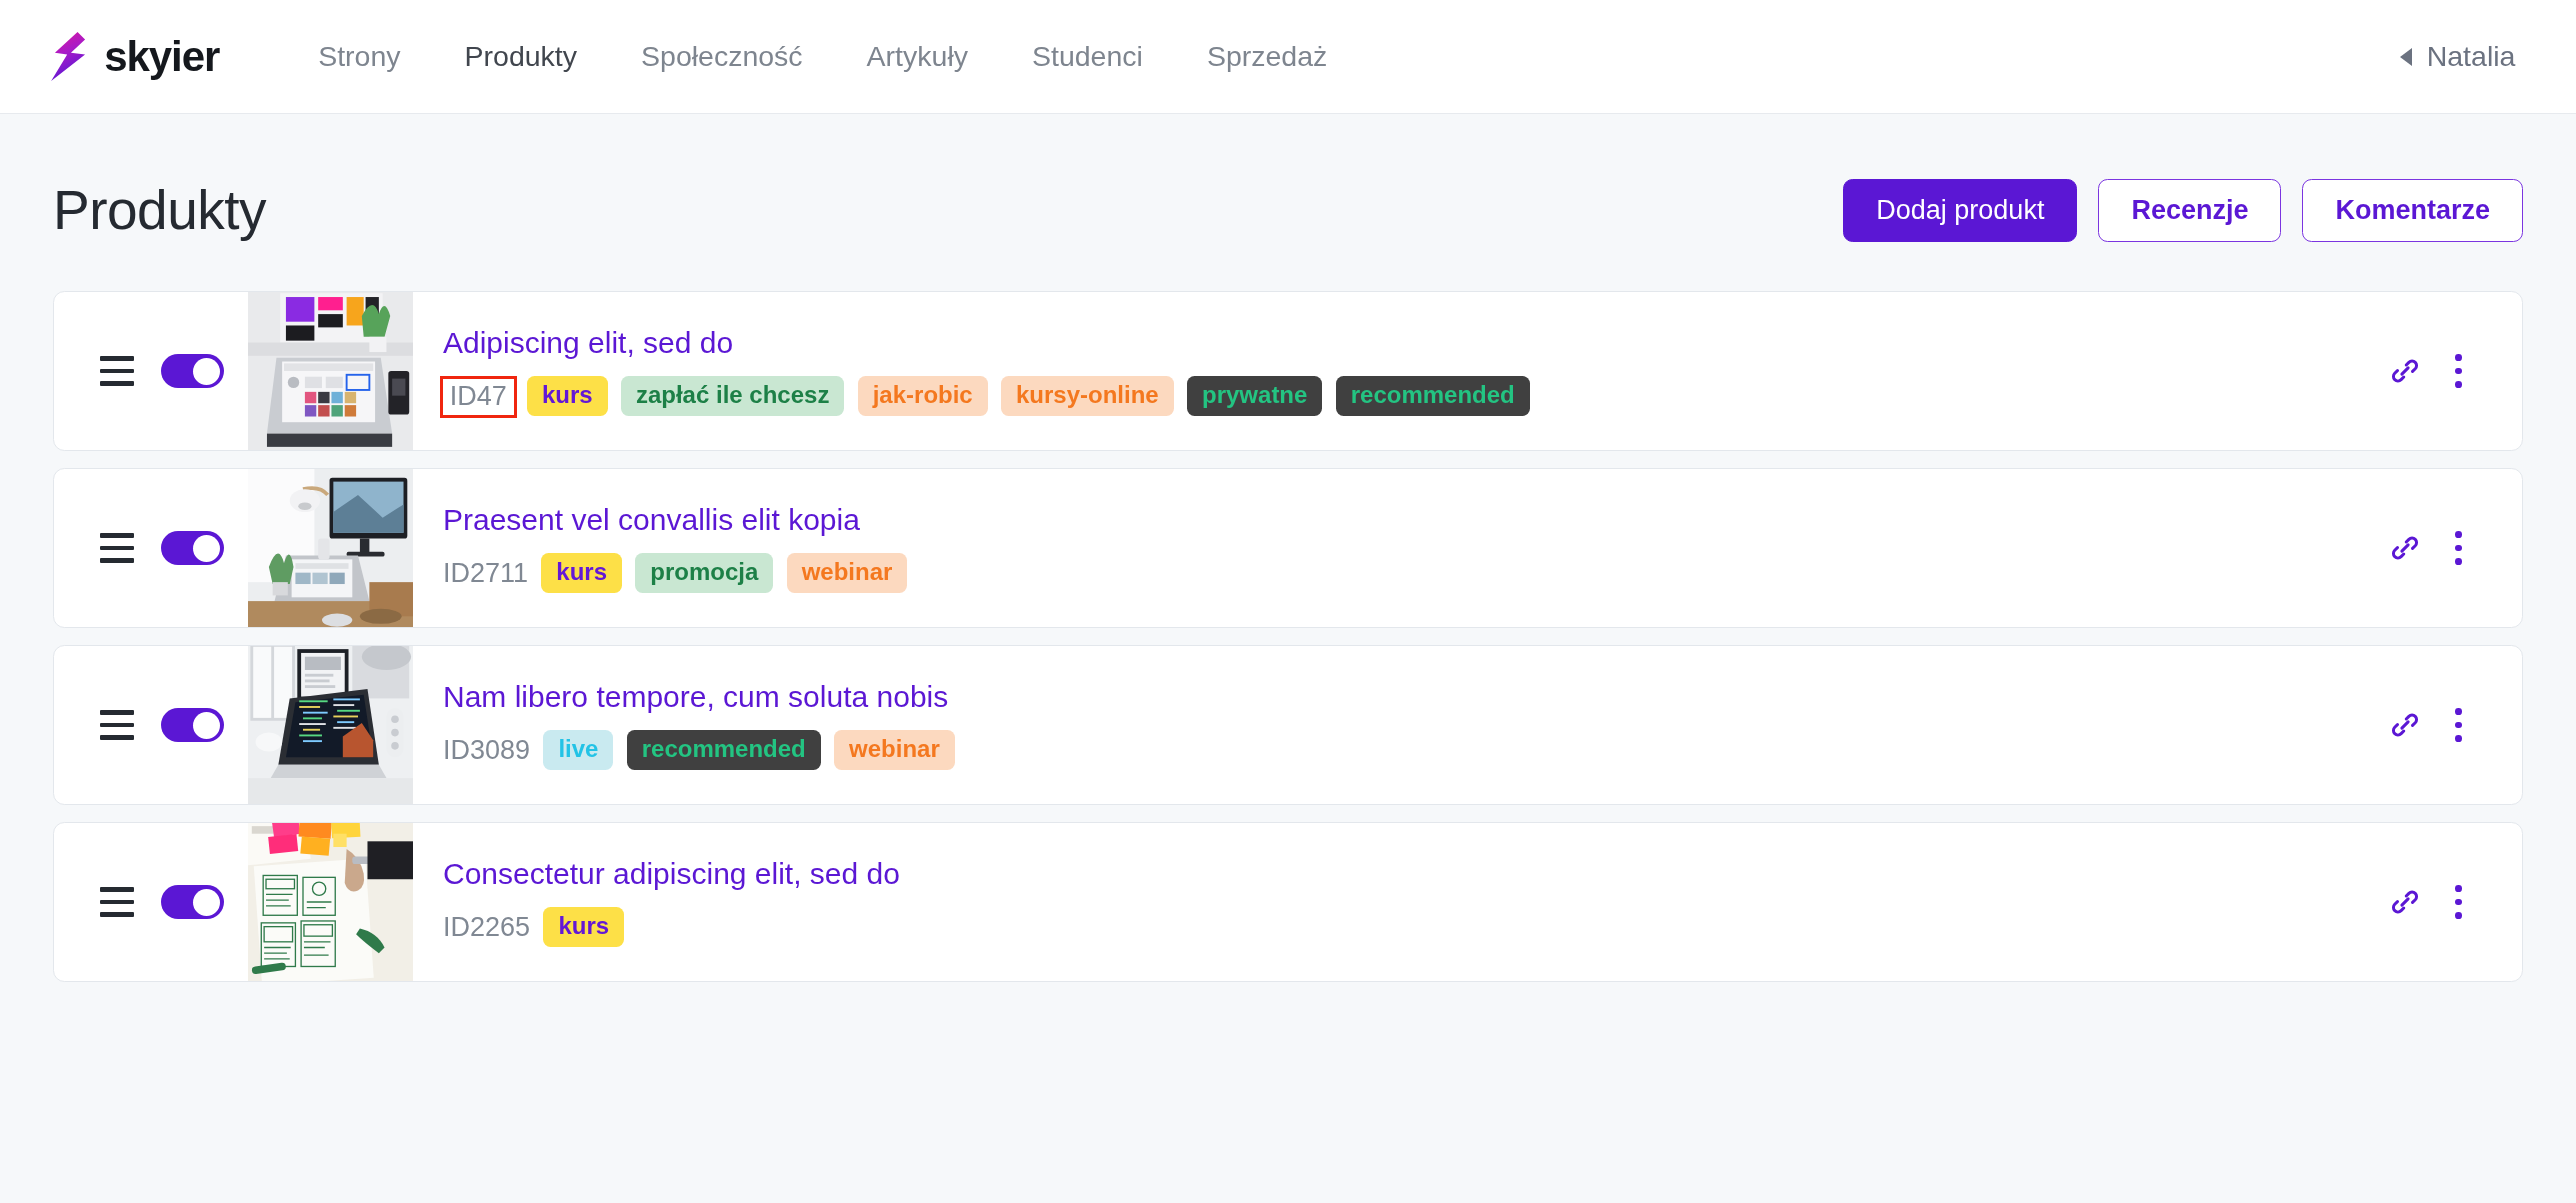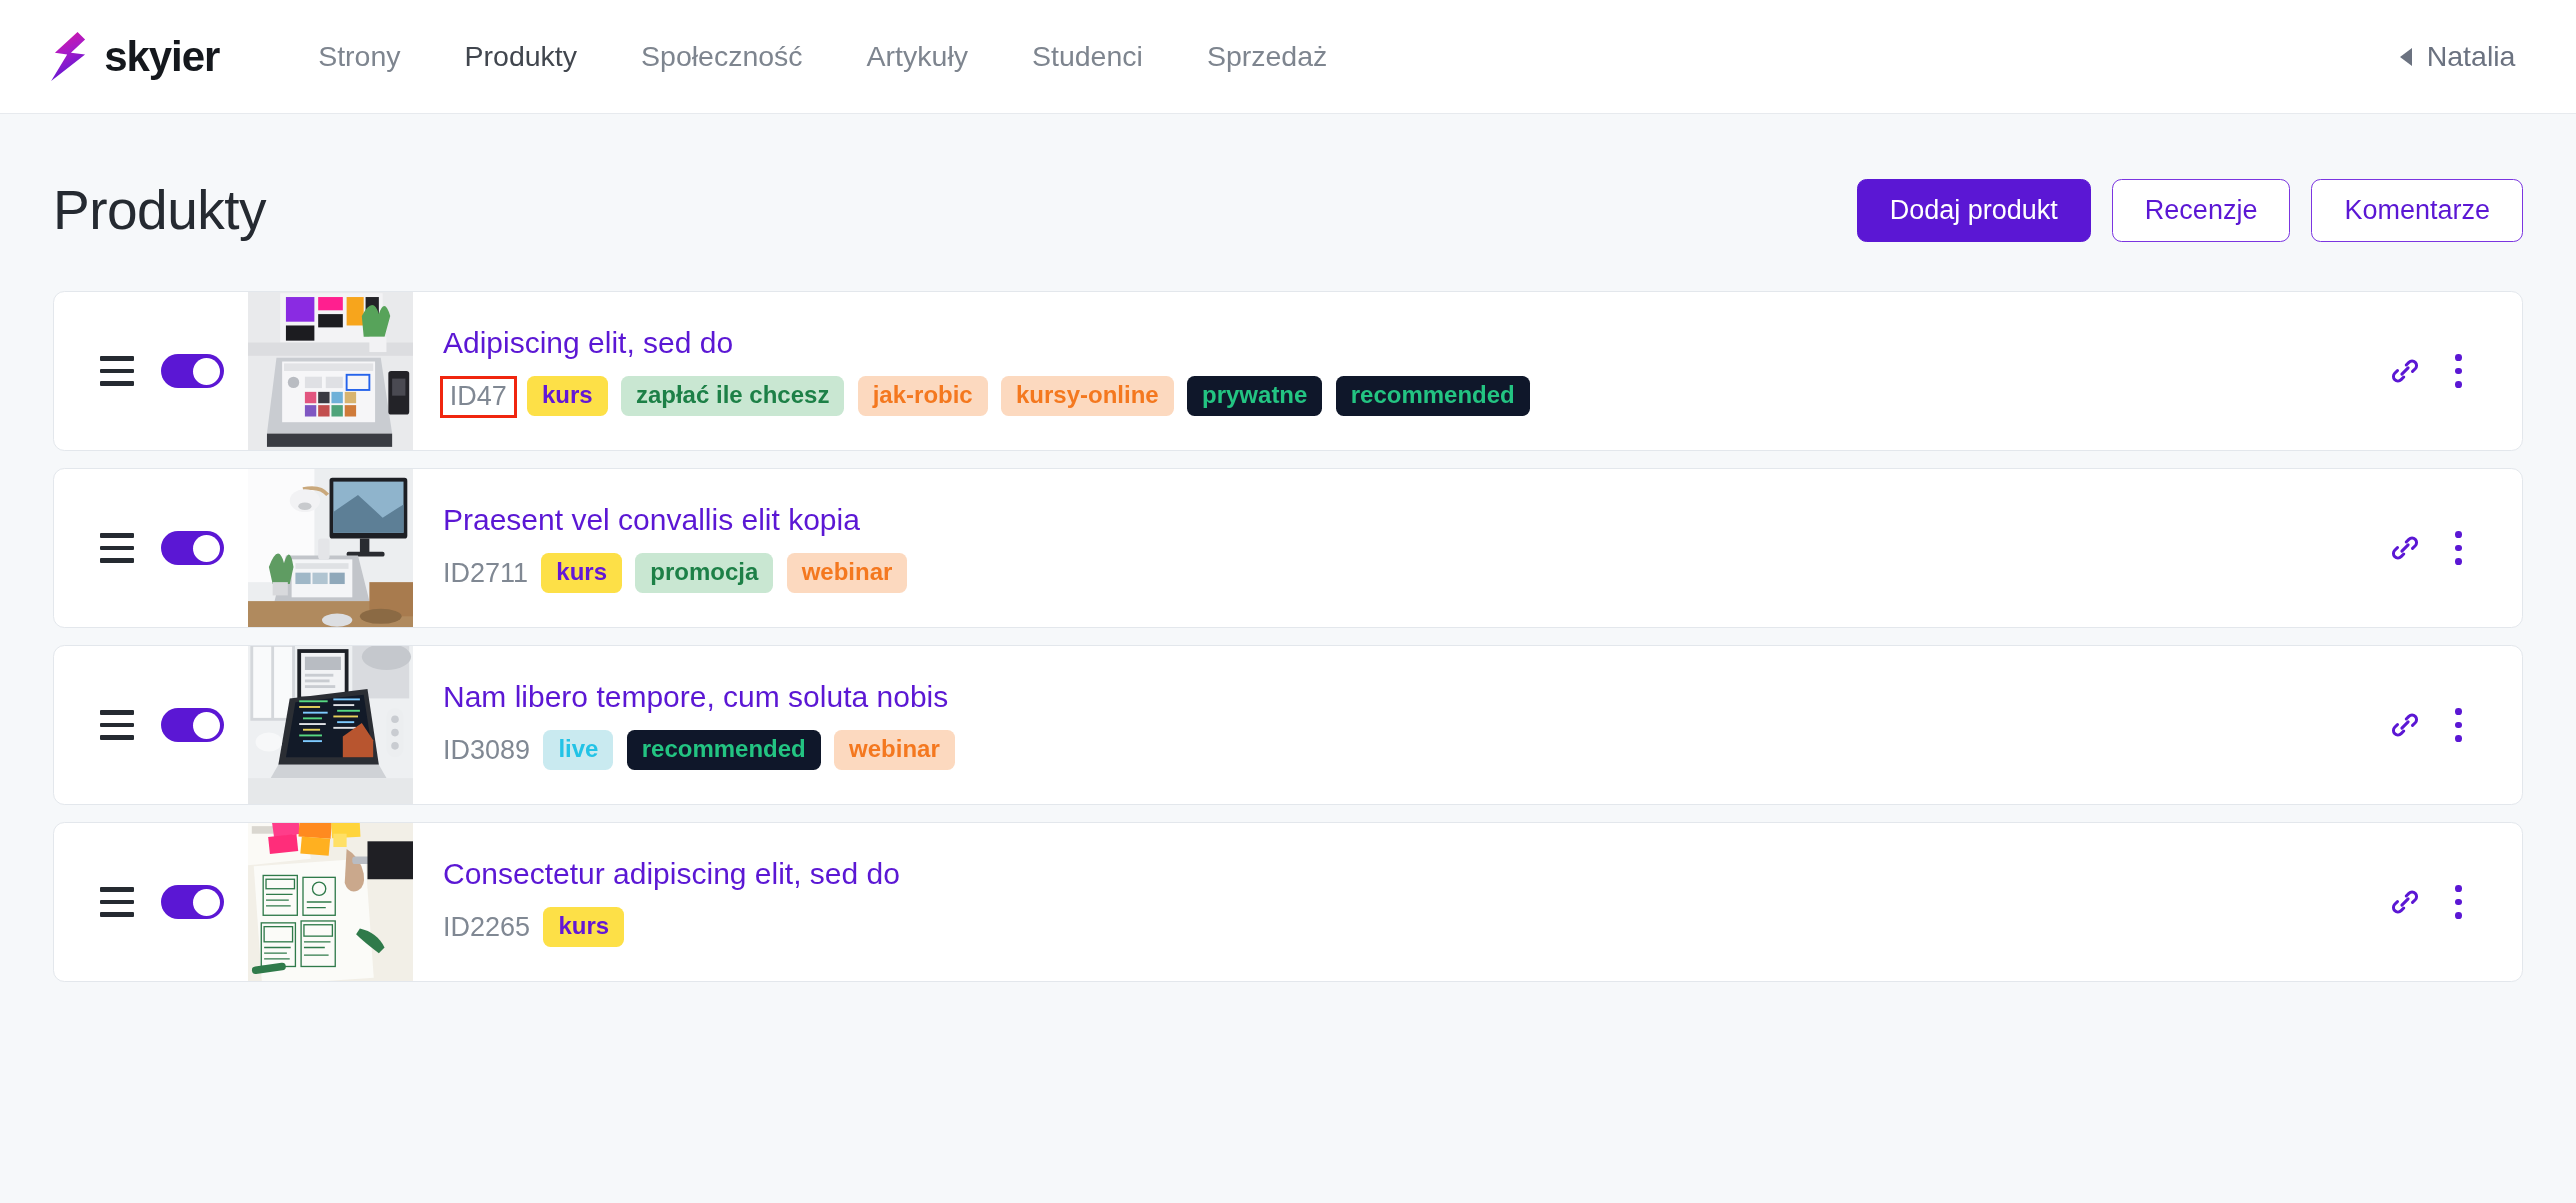--- a/index.html
+++ b/index.html
@@ -103,20 +103,21 @@
   }
   .btn-primary {
     background: #5b17d4;
     color: #ffffff;
     border: 1px solid #5b17d4;
   }
   .btn-outline {
     background: #ffffff;
     color: #5b17d4;
     border: 1px solid #7b35e0;
+    font-weight: bold;
   }
 
   
   .list {
     padding: 34px 53px 0 53px;
     display: flex;
     flex-direction: column;
     gap: 17px;
   }
 
@@ -217,21 +218,21 @@
     font-weight: 700;
     border-radius: 7.6px;
     padding: 6.7px 15px 8.6px 15px;
     line-height: 1;
     white-space: nowrap;
     cursor: pointer;
   }
   .pill.purple { background: #fde047; color: #6318d6; text-align: center; }
   .pill.green  { background: #c9e7d2; color: #1d8047; }
   .pill.orange { background: #fcd9bf; color: #f4781f; }
-  .pill.teal   { background: #0f172a; color: #23c482; }
+  .pill.teal   { background: #404040; color: #23c482; }
   .pill.cyan   { background: #c9eaf0; color: #22c3e6; }
 
   .card-right {
     flex: none;
     display: flex;
     align-items: center;
     gap: 34px;
     padding-right: 59px;
   }
   .icon-btn {

